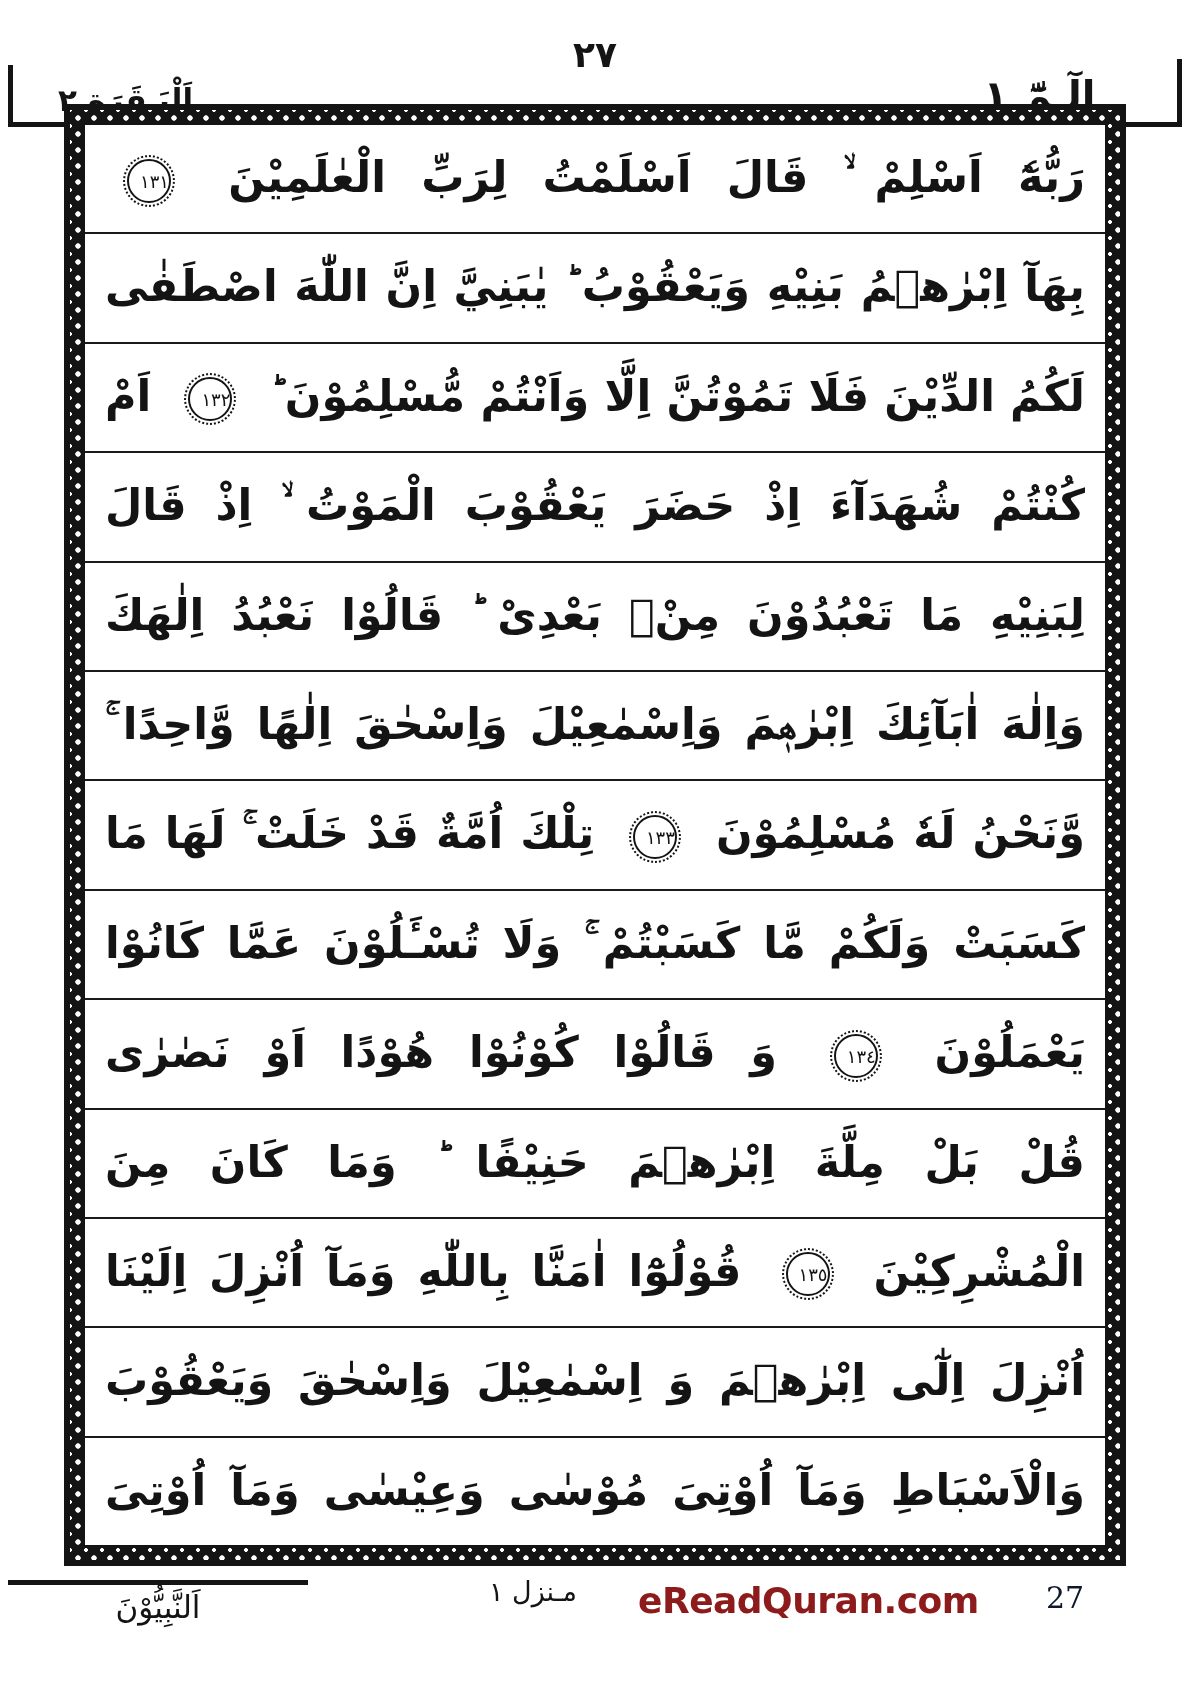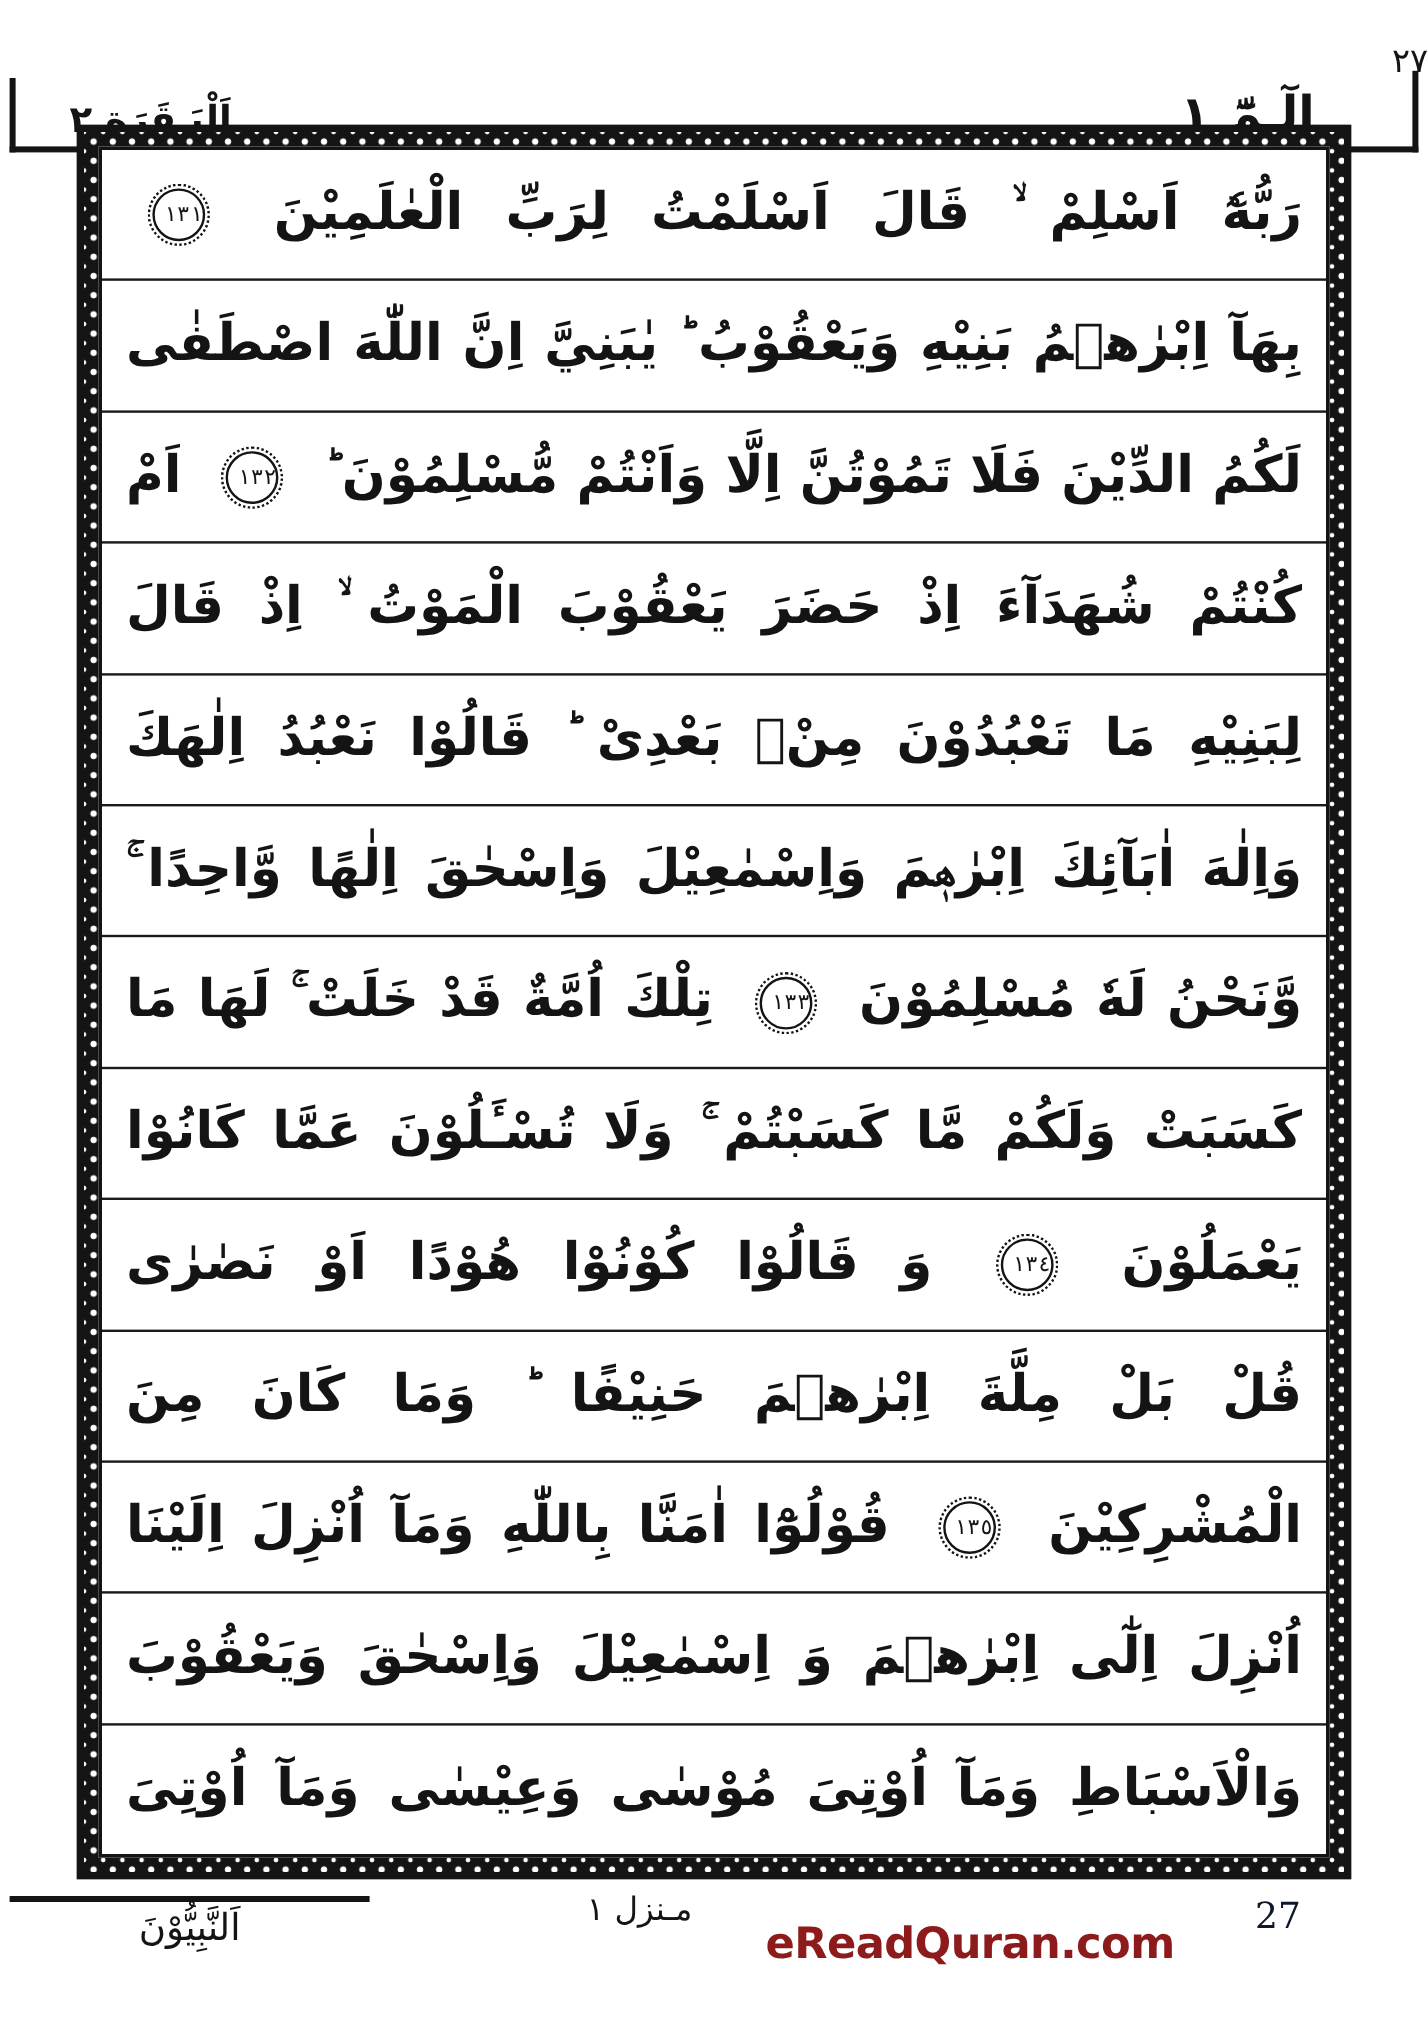--- a/index.html
+++ b/index.html
@@ -14,22 +14,22 @@
   }
   .hdr-tab-left{
     left:8px;top:40px;width:230px;height:62px;font-size:31px;
     border-bottom:5px solid #141414;border-left:5px solid #141414;
   }
   .hdr-tab-right{
     right:8px;top:34px;width:280px;height:68px;font-size:40px;
     border-bottom:5px solid #141414;border-right:5px solid #141414;
   }
   .hdr-page-num{
-    position:absolute;top:34px;left:0;width:100%;text-align:right;
-    font-size:28px;font-weight:normal;direction:rtl;
+    position:absolute;top:34px;left:0;width:100%;text-align:center;
+    font-size:36px;font-weight:bold;direction:rtl;
   }
   
   .frame{
     position:absolute;left:64px;top:104px;width:1062px;height:1462px;
     box-sizing:border-box;border:4px solid #141414;background:#141414;padding:2px;
   }
   .band{
     width:100%;height:100%;box-sizing:border-box;padding:12px;
     background-color:#141414;
     background-image:
@@ -50,21 +50,20 @@
     font-size:43px;font-weight:bold;line-height:104px;
     font-family:"DejaVu Sans",sans-serif;
   }
   .line:last-child{border-bottom:none;}
   .vm{
     display:inline-block;min-width:44px;height:44px;line-height:42px;
     box-sizing:border-box;border:2px solid #141414;border-radius:50%;
     outline:2px dotted #141414;outline-offset:2px;
     font-size:18px;font-weight:normal;text-align:left;vertical-align:middle;
     margin:0 22px;
-    font-family:Liberation Mono, monospace;
   }
   
   .catchword{
     position:absolute;left:8px;top:1580px;width:300px;box-sizing:border-box;
     border-top:5px solid #141414;text-align:center;direction:rtl;
     font-size:31px;font-weight:normal;padding-top:4px;
   }
   .manzil{
     position:absolute;left:468px;top:1576px;width:130px;text-align:center;
     direction:rtl;font-size:27px;font-weight:normal;
@@ -109,15 +108,15 @@
         <div class="line"><span>اُنْزِلَ اِلٰٓى اِبْرٰهٖمَ وَ اِسْمٰعِيْلَ وَاِسْحٰقَ وَيَعْقُوْبَ</span></div>
         <div class="line"><span>وَالْاَسْبَاطِ وَمَآ اُوْتِىَ مُوْسٰى وَعِيْسٰى وَمَآ اُوْتِىَ</span></div>
       </div>
   </div>
 </div>
 
 <div class="catchword">اَلنَّبِيُّوْنَ</div>
 
 <div class="manzil">مـنزل ١</div>
 
-<div class="brand" style="color: rgb(142, 27, 27); margin-top: 20px;">eReadQuran.com</div>
+<div class="brand" style="color: rgb(142, 27, 27);">eReadQuran.com</div>
 
 <div class="pagenum">27</div>
 
 </body></html>

